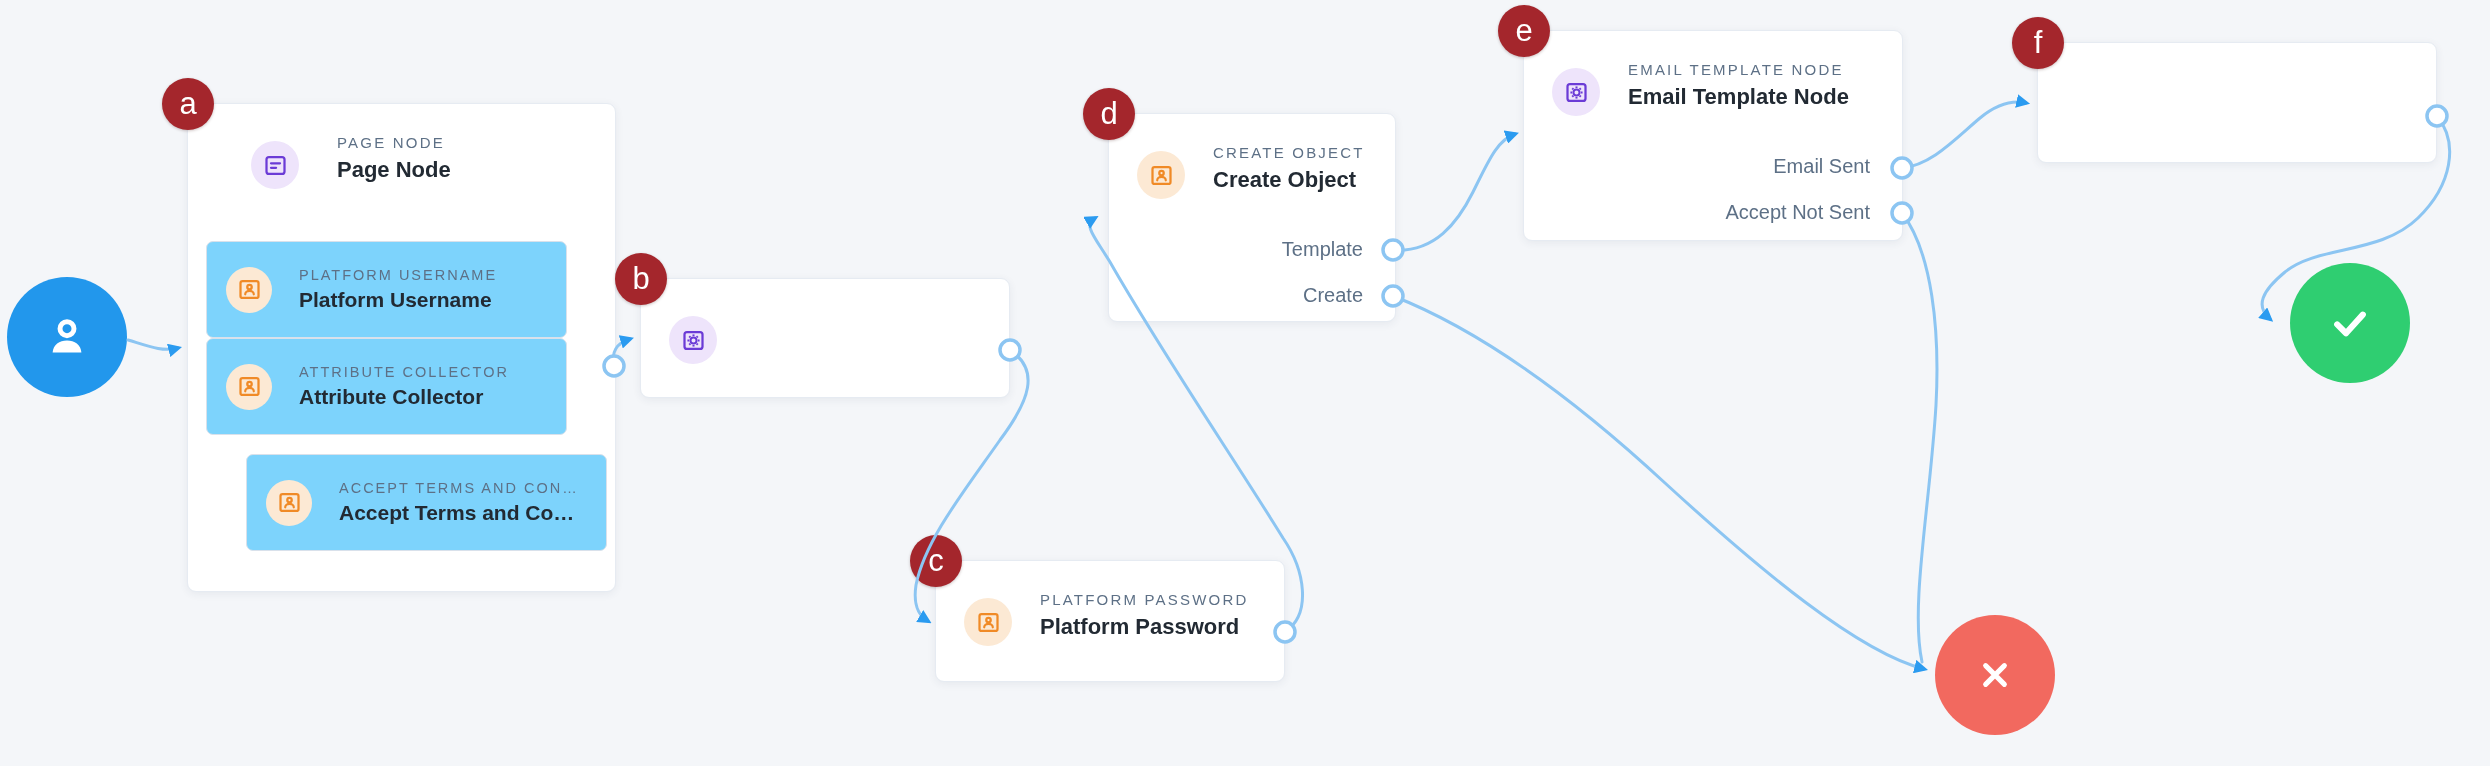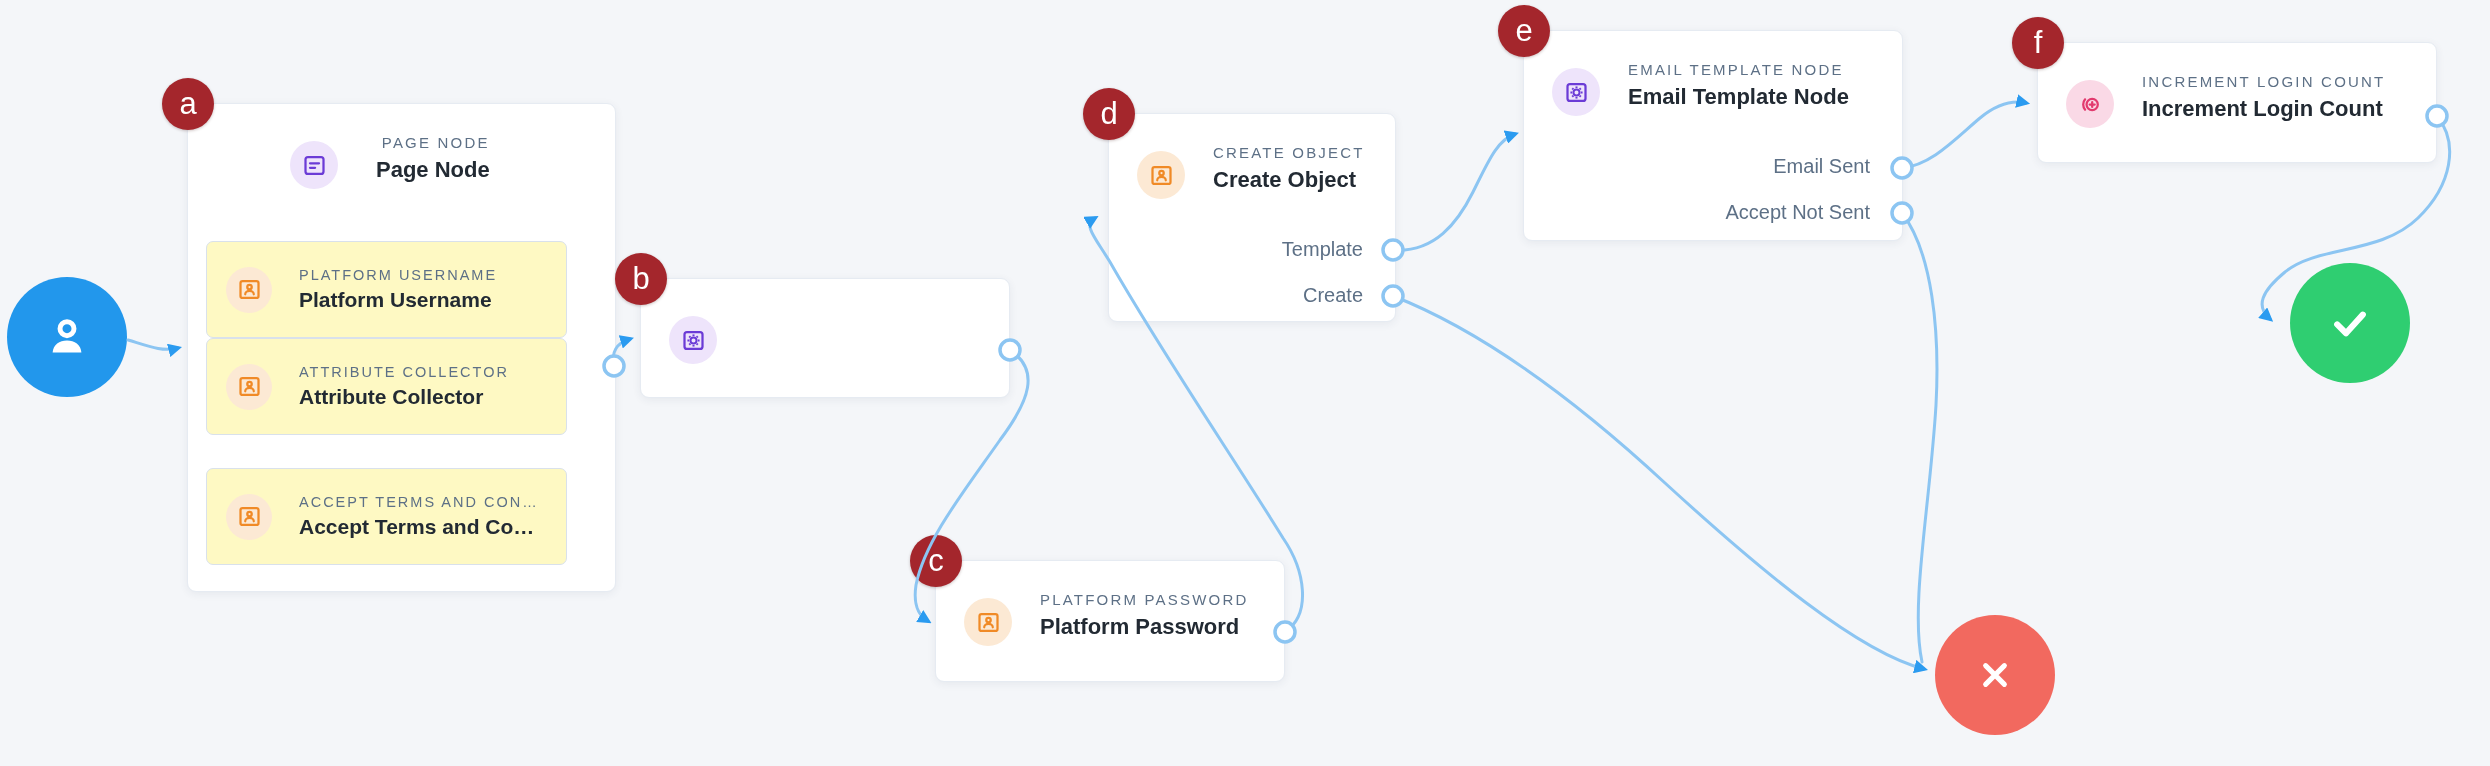--- a/index.html
+++ b/index.html
@@ -18,41 +18,41 @@
   #card-create{left:1108px;top:113px;width:288px;height:209px;}
   #card-template{left:1523px;top:30px;width:380px;height:211px;}
   #card-increment{left:2037px;top:42px;width:400px;height:121px;}
 
   .marker{
     position:absolute;left:-26px;top:-26px;width:52px;height:52px;border-radius:50%;
     background:#A4262C;color:#FFFFFF;font-size:31px;line-height:52px;text-align:center;
     box-shadow:0 1px 3px rgba(60,20,20,.25);
   }
   .hdr{display:flex;align-items:flex-start;padding:30px 0 0 28px;gap:28px;}
-  #card-page .hdr{padding-left:102px;gap:38px;text-align:right;}
+  #card-page .hdr{padding-left:63px;gap:38px;}
   .icn{
     width:48px;height:48px;border-radius:50%;flex:0 0 auto;margin-top:7px;
     display:flex;align-items:center;justify-content:center;
   }
   .icn svg{width:27px;height:27px;display:block;}
   .icn.purple{background:#EEE4FB;}
   .icn.orange{background:#FCE9D4;}
   .icn.pink{background:#FAD9E6;}
   .nlabel{font-size:15px;letter-spacing:2.2px;color:#5D7086;white-space:nowrap;}
   .ntitle{font-size:22px;font-weight:700;color:#222A33;margin-top:6px;white-space:nowrap;}
 
   .sub{
-    position:absolute;left:18px;width:361px;height:97px;background:#fef9c3;
+    position:absolute;left:18px;width:361px;height:97px;background:#7dd3fc;
     border:1.5px solid #D9E1EB;border-radius:7px;box-sizing:border-box;
     display:flex;align-items:center;padding-left:19px;gap:27px;
   }
   .sub .icn{width:46px;height:46px;margin-top:0;}
   .sub .nlabel{font-size:14.5px;letter-spacing:2px;}
   .sub .ntitle{font-size:21px;margin-top:5px;}
-  #sub-1{top:137px;} #sub-2{top:234px;} #sub-3{top:364px;}
+  #sub-1{top:137px;} #sub-2{top:234px;} #sub-3{top:350px;margin-left:40px;}
 
   .outcome{position:absolute;right:32px;font-size:20px;color:#5D7086;white-space:nowrap;}
   .out-1{top:124px;} .out-2{top:170px;}
 
   
   .terminal{
     position:absolute;width:120px;height:120px;border-radius:50%;
     display:flex;align-items:center;justify-content:center;
   }
   #t-start{left:7px;top:277px;background:#2297EC;}
@@ -219,34 +219,20 @@
         <div class="nlabel">EMAIL TEMPLATE NODE</div>
         <div class="ntitle">Email Template Node</div>
       </div>
     </div>
     <div class="outcome out-1">Email Sent</div>
     <div class="outcome out-2">Accept Not Sent</div>
   </div>
 
   <div class="card" id="card-increment">
     <div class="marker">f</div>
-    <div class="hdr">
-      <span class="icn pink">
-        <svg viewBox="0 0 24 24" fill="none" stroke="#E23A6E" stroke-width="2" stroke-linecap="round">
-          <circle cx="13.5" cy="12" r="5"></circle>
-          <line x1="13.5" y1="9.8" x2="13.5" y2="14.2"></line>
-          <line x1="11.3" y1="12" x2="15.7" y2="12"></line>
-          <path d="M7.2 7.4 a7.1 7.1 0 0 0 0 9.2"></path>
-        </svg>
-      </span>
-      <div>
-        <div class="nlabel">INCREMENT LOGIN COUNT</div>
-        <div class="ntitle">Increment Login Count</div>
-      </div>
-    </div>
   </div>
 
   <div class="terminal" id="t-success">
     <span>
       <svg width="56" height="56" viewBox="0 0 24 24" fill="none" stroke="#FFFFFF" stroke-width="2.6" stroke-linecap="round" stroke-linejoin="round">
         <path d="M6.5 12.6 L10.3 16.4 L17.5 8.4"></path>
       </svg>
     </span>
   </div>
 

